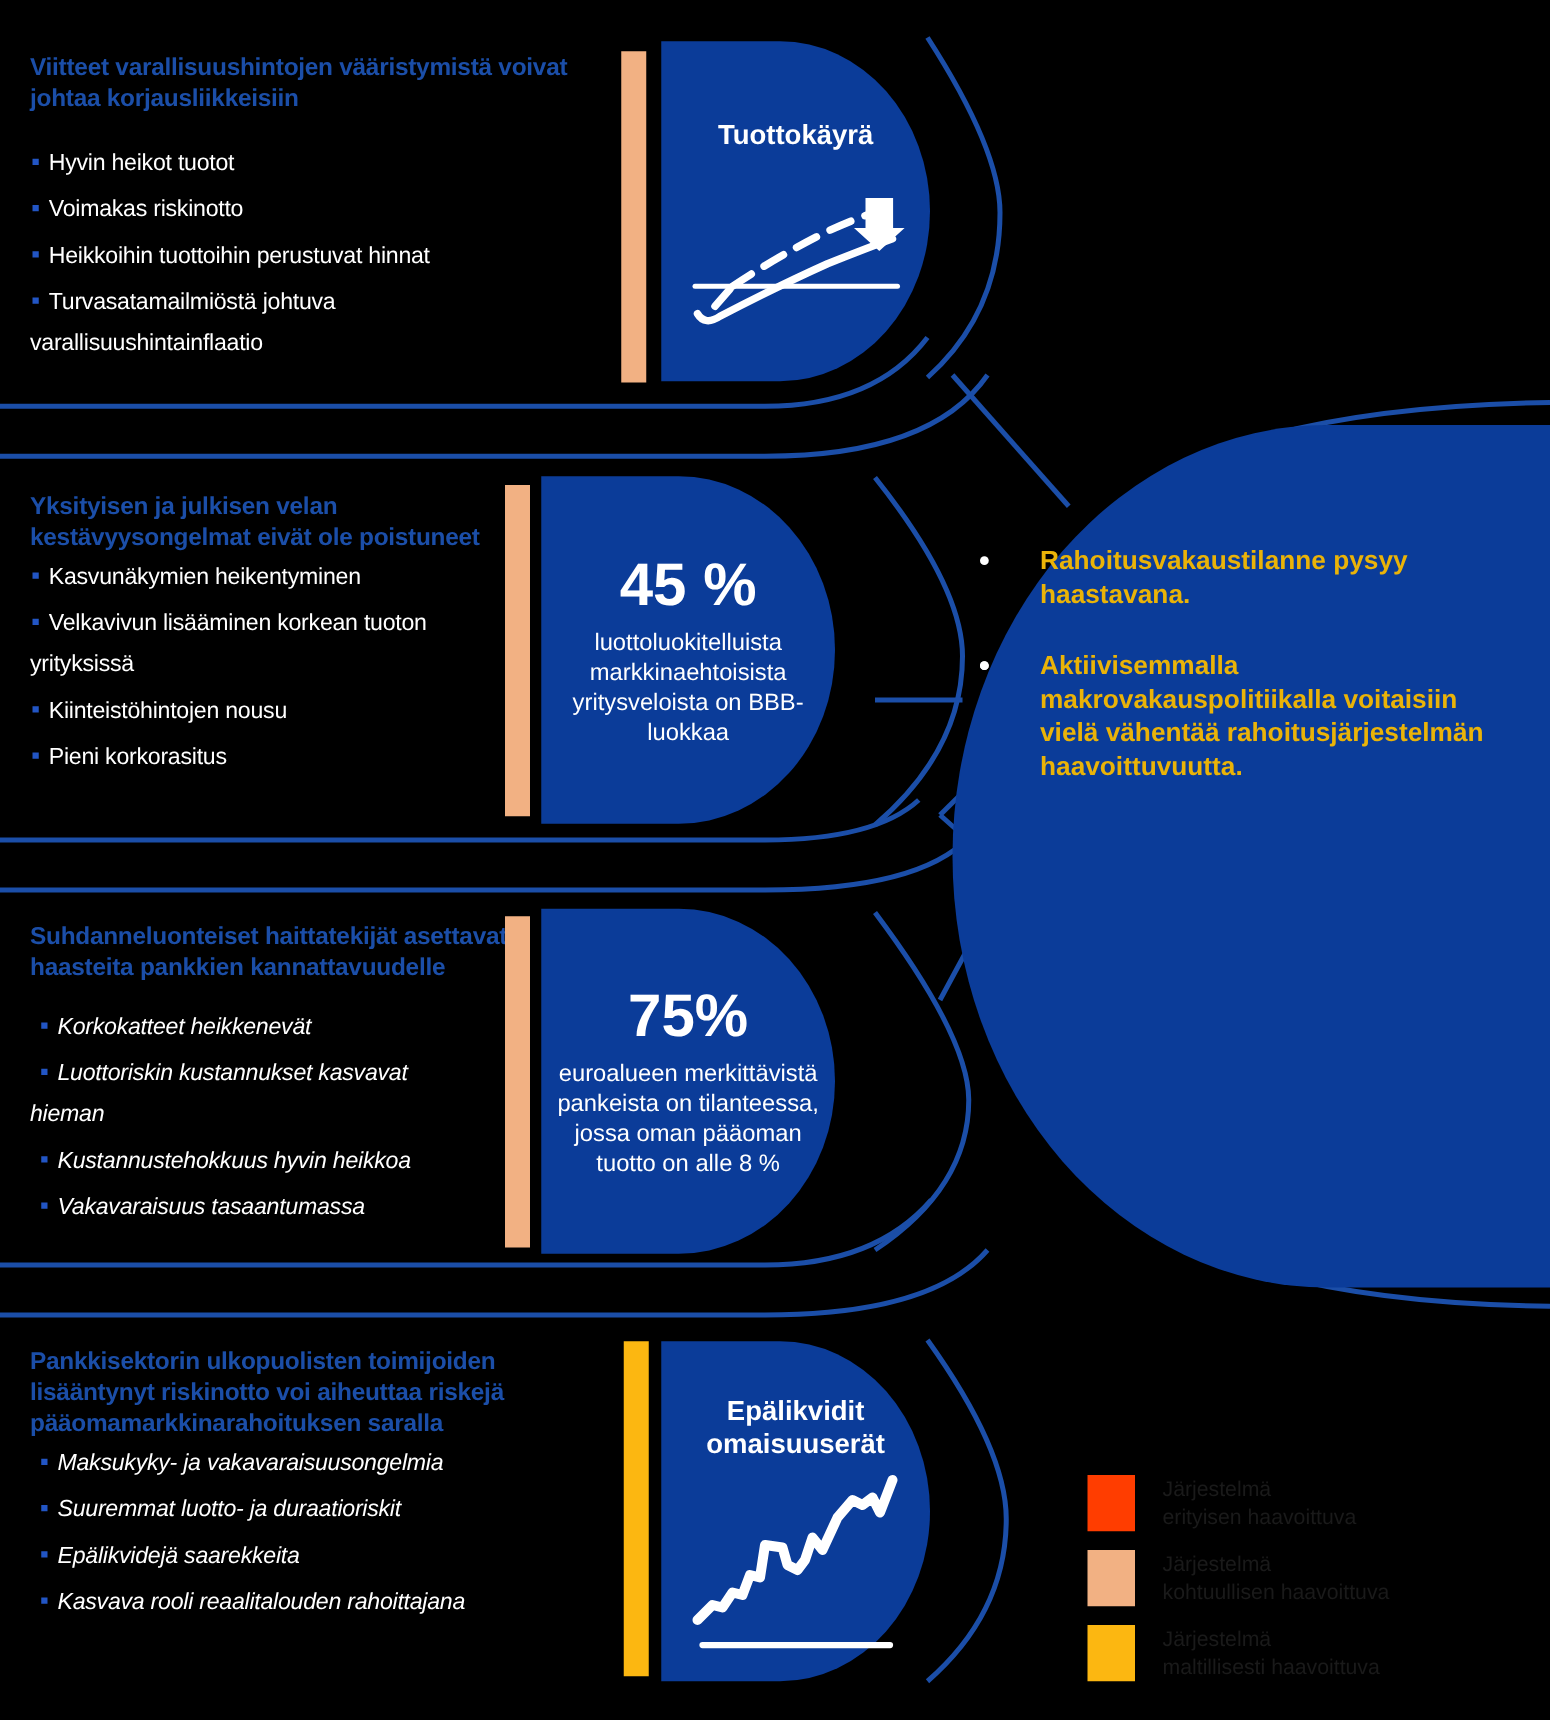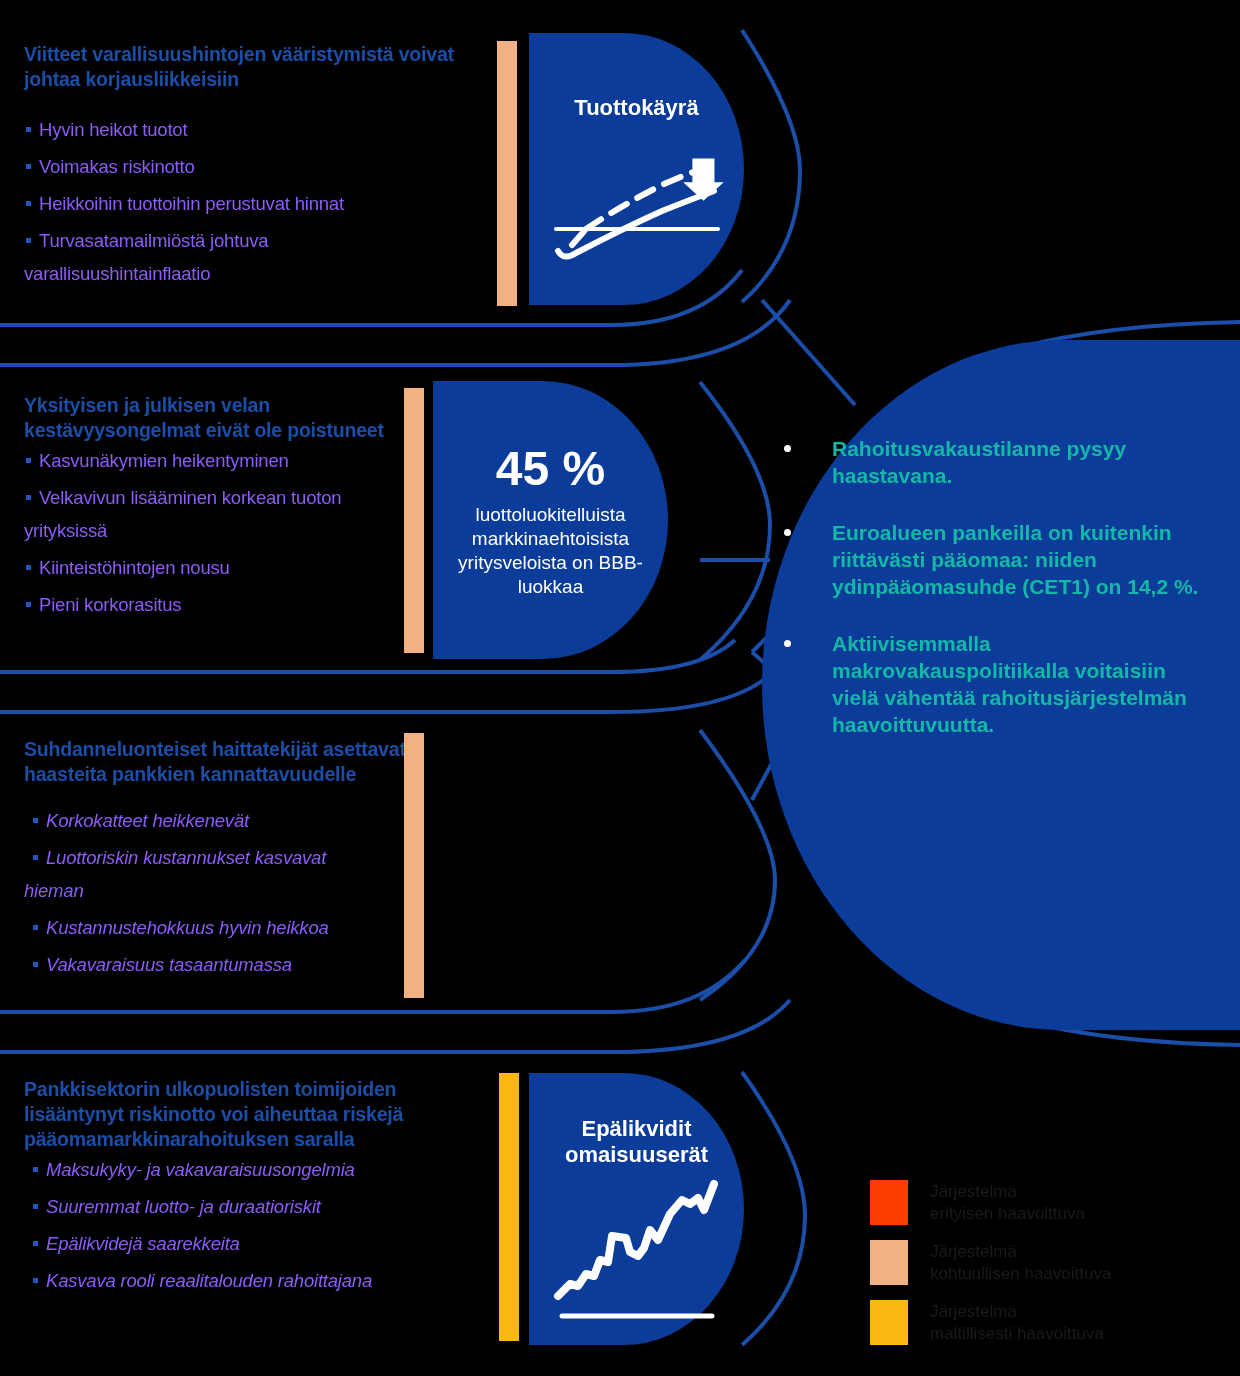--- a/index.html
+++ b/index.html
@@ -14,21 +14,21 @@
   .skeleton{position:absolute;left:0;top:0;width:1240px;height:1376px;pointer-events:none;}
 
   
   .txtblock{position:absolute;color:#1b4ea8;}
   .txtblock .head{
     font-weight:bold;font-size:19.5px;line-height:25px;color:#1b4ea8;
     letter-spacing:-0.2px;
   }
   .txtblock ul{list-style:none;margin:0;padding:0;}
   .txtblock li{
-    font-size:18.5px;line-height:23px;color:#8b5cf6;
+    font-size:18.5px;line-height:23px;color:#ffffff;
     margin:0 0 14px 0;padding-left:15px;position:relative;
     letter-spacing:-0.2px;
   }
   .txtblock li .bullet{
     position:absolute;left:2px;top:9px;width:5px;height:5px;background:#2255c4;
   }
   .txtblock li .cont{display:block;margin-left:-15px;margin-top:10px;}
 
   
   .accentbar{position:absolute;}
@@ -37,21 +37,21 @@
   .pod{
     position:absolute;background:#0b3c99;color:#fff;text-align:center;
     display:flex;flex-direction:column;align-items:center;justify-content:center;
   }
   .pod .podtitle{font-weight:bold;font-size:22px;line-height:26px;}
   .pod .bignum{font-weight:bold;font-size:48px;line-height:56px;margin-bottom:6px;}
   .pod .podsub{font-size:19px;line-height:24px;}
 
   
   .panel{
-    position:absolute;background:#0b3c99;color:#14b8a6;
+    position:absolute;background:#0b3c99;color:#eab308;
   }
   .panel ul{list-style:none;margin:0;padding:0;}
   .panel li{
     position:relative;font-weight:bold;font-size:21px;line-height:27px;
     padding-left:70px;margin-bottom:30px;
   }
   .panel li .dot{position:absolute;left:22px;top:10px;width:7px;height:7px;border-radius:50%;background:#fff;}
 
   
   .legend{position:absolute;left:870px;top:1180px;}
@@ -105,21 +105,20 @@
 
   <div class="panel" style="left:762px;top:340px;width:478px;height:690px;
               border-top-left-radius:300px 345px;border-bottom-left-radius:300px 345px;">
     <ul style="padding:95px 26px 0 0;">
       <li>
         <span class="dot"></span>
         <span>Rahoitusvakaustilanne pysyy haastavana.</span>
       </li>
       <li>
         <span class="dot"></span>
-        <span>Euroalueen pankeilla on kuitenkin riittävästi pääomaa: niiden ydinpääomasuhde (CET1) on 14,2 %.</span>
       </li>
       <li>
         <span class="dot"></span>
         <span>Aktiivisemmalla makrovakauspolitiikalla voitaisiin vielä vähentää rahoitusjärjestelmän haavoittuvuutta.</span>
       </li>
     </ul>
   </div>
 
   <div class="txtblock" style="left:24px;top:42px;width:450px;">
     <div class="head">Viitteet varallisuushintojen vääristymistä voivat johtaa korjausliikkeisiin</div>
@@ -203,20 +202,25 @@
         <span class="bullet" style="left:9px;"></span>
         <span>Kustannustehokkuus hyvin heikkoa</span>
       </li>
       <li style="padding-left:22px;">
         <span class="bullet" style="left:9px;"></span>
         <span>Vakavaraisuus tasaantumassa</span>
       </li>
     </ul>
   </div>
   <div class="accentbar" style="left:404px;top:733px;width:20px;height:265px;background:#f2b183;"></div>
+  <div class="pod" style="left:433px;top:727px;width:235px;height:276px;
+              border-top-right-radius:125px 138px;border-bottom-right-radius:125px 138px;">
+    <div class="bignum">75%</div>
+    <div class="podsub" style="max-width:218px;">euroalueen merkittävistä pankeista on tilanteessa, jossa oman pääoman tuotto on alle 8 %</div>
+  </div>
 
   <div class="txtblock" style="left:24px;top:1077px;width:450px;">
     <div class="head">Pankkisektorin ulkopuolisten toimijoiden lisääntynyt riskinotto voi aiheuttaa riskejä pääomamarkkinarahoituksen saralla</div>
     <ul style="margin-top:6px;font-style:italic;">
       <li style="padding-left:22px;">
         <span class="bullet" style="left:9px;"></span>
         <span>Maksukyky- ja vakavaraisuusongelmia</span>
       </li>
       <li style="padding-left:22px;">
         <span class="bullet" style="left:9px;"></span>

